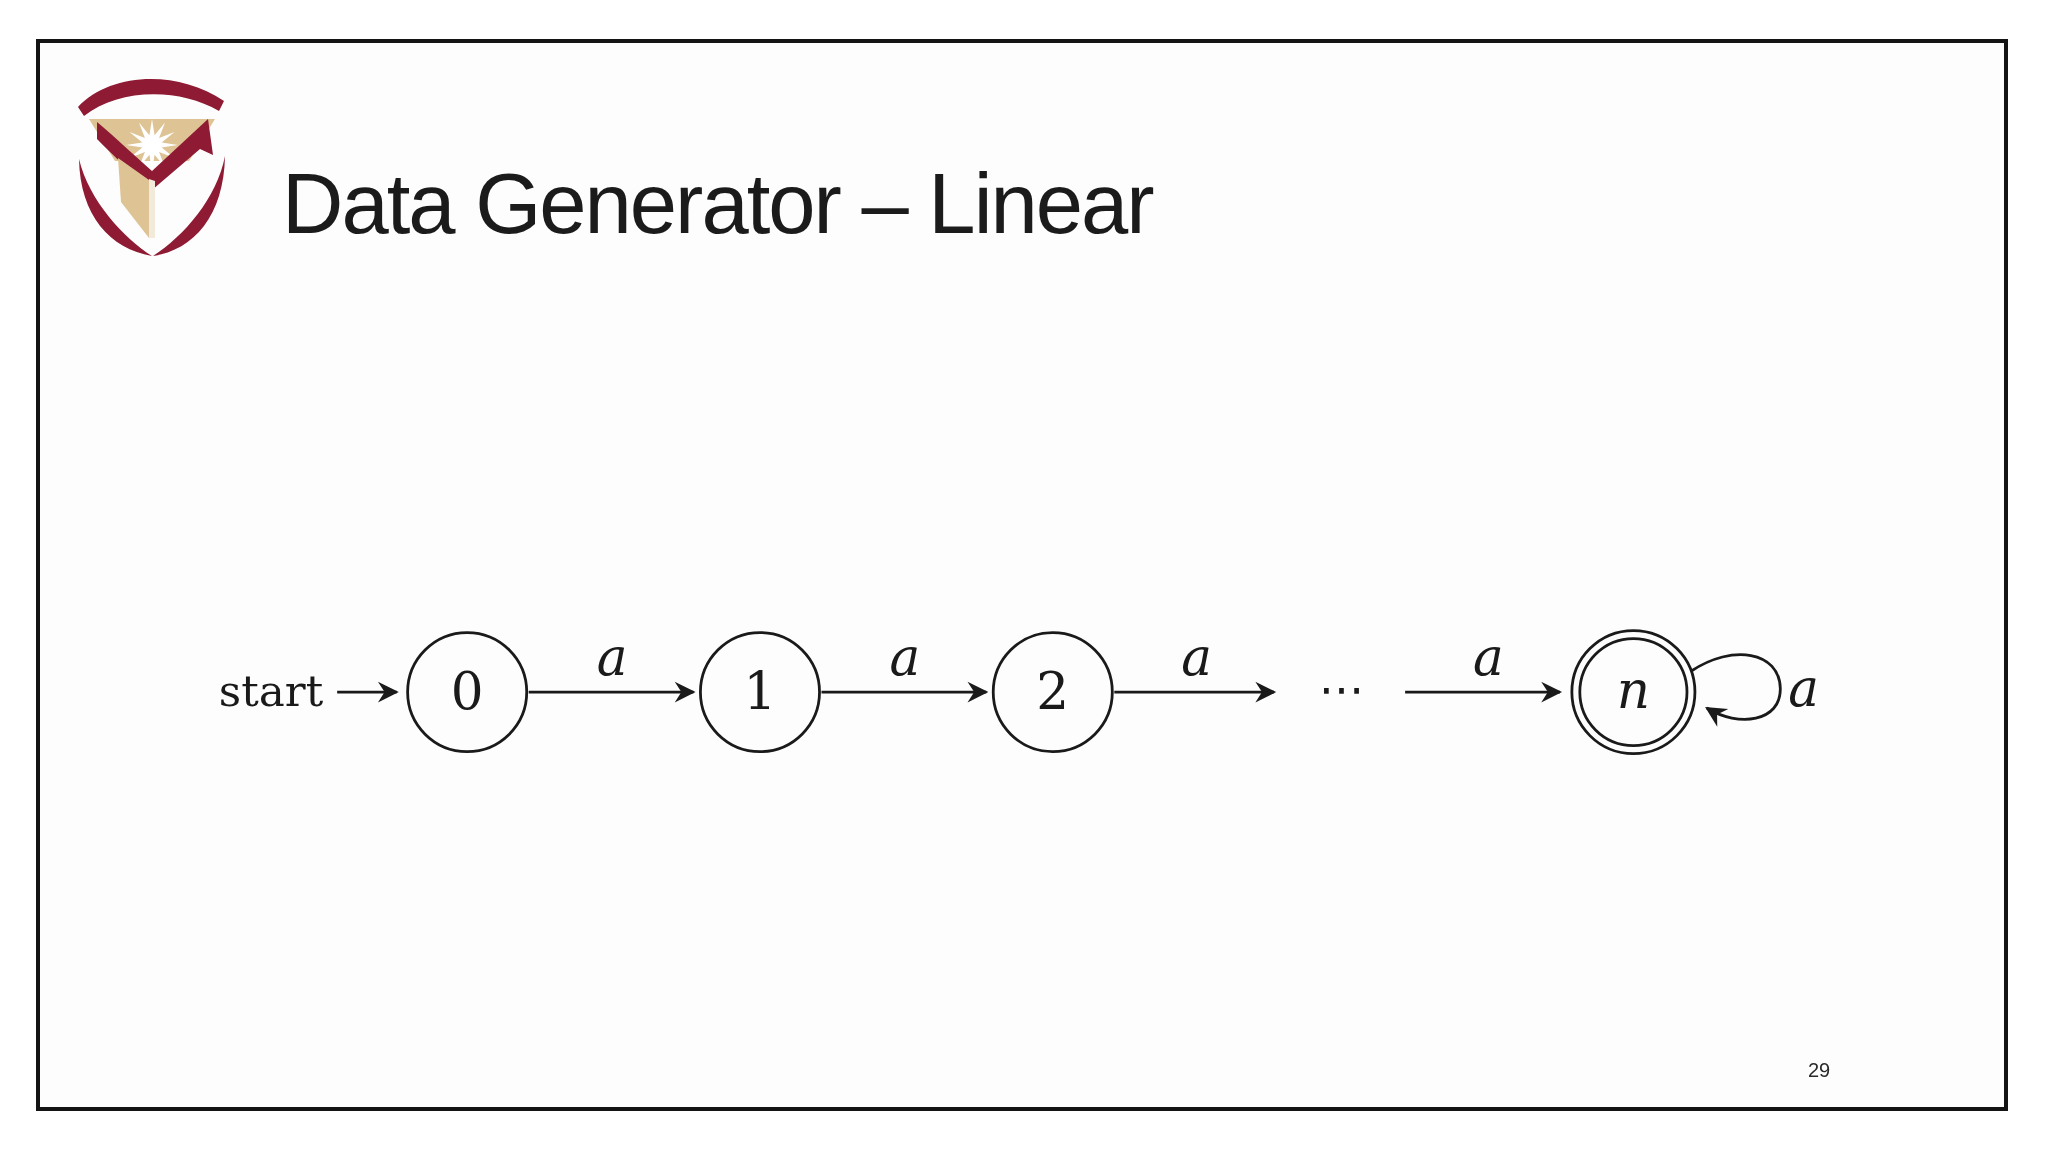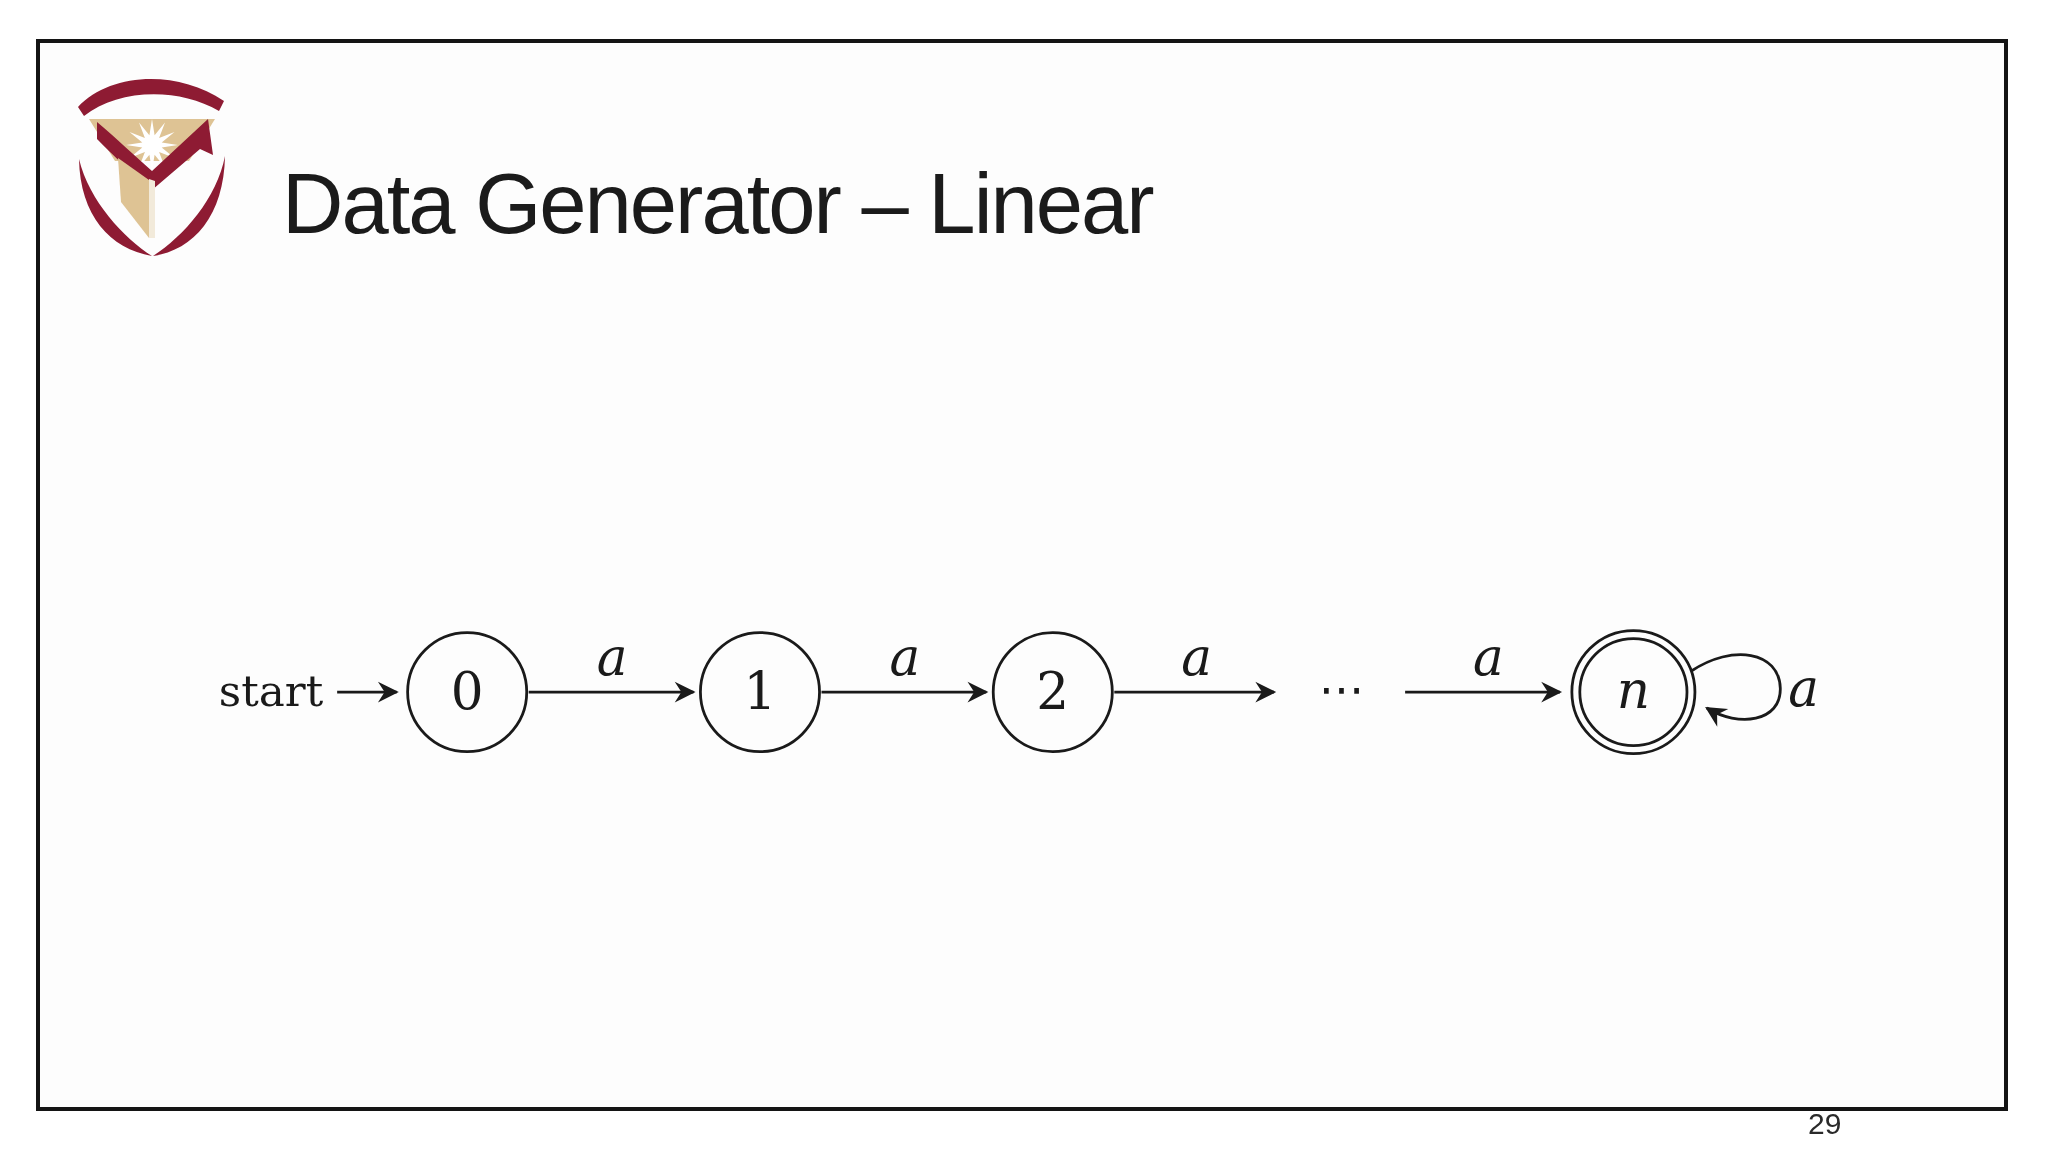--- a/index.html
+++ b/index.html
@@ -41,22 +41,22 @@
   .diagram {
     position: absolute;
     left: 0;
     top: 0;
     width: 100%;
     height: 100%;
   }
   .page-number {
     position: absolute;
     left: 1768px;
-    top: 1064px;
-    font-size: 30px;
+    top: 1016px;
+    font-size: 20px;
     color: #2a2a2a;
   }
   .fsm-text {
     font-family: "DejaVu Serif", serif;
     fill: #1a1a1a;
   }
   .fsm-italic {
     font-family: "DejaVu Serif", serif;
     font-style: italic;
     fill: #1a1a1a;

